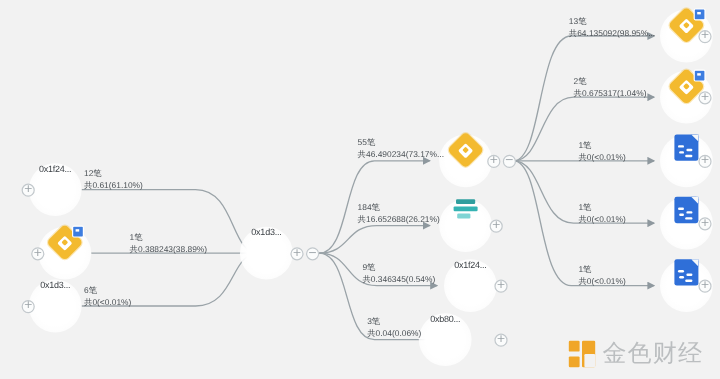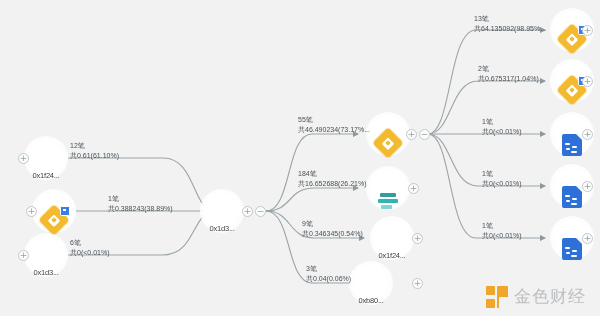--- a/index.html
+++ b/index.html
@@ -13,21 +13,21 @@
   #canvas{position:absolute;inset:0;width:600px;height:316px;}
   .edge-path{fill:none;stroke:#9aa3a8;stroke-width:1.1;}
   .arrow-head{fill:#8e989e;}
 
   
   .node{
     position:absolute;
     width:44px;height:44px;
     border-radius:50%;
     background:radial-gradient(circle at 50% 50%, #ffffff 52%, rgba(255,255,255,0.85) 70%, rgba(255,255,255,0) 100%);
-    display:flex;align-items:flex-end;justify-content:center;
+    display:flex;align-items:flex-start;justify-content:center;
     font-size:7.5px;color:#3a3f44;
     letter-spacing:-0.2px;
     white-space:nowrap;
   }
   .node .addr{transform:translateY(0px);}
 
   
   .pip{
     position:absolute;
     width:11px;height:11px;border-radius:50%;
@@ -107,21 +107,21 @@
   
   .watermark{
     position:absolute;right:14px;bottom:8px;
     display:flex;align-items:center;gap:6px;opacity:.95;
   }
   .wm-mark{position:relative;width:22px;height:22px;}
   .wm-mark .b1{position:absolute;left:0;top:0;width:9px;height:9px;background:#f0a21e;border-radius:1px;}
   .wm-mark .b2{position:absolute;left:11px;top:0;width:11px;height:22px;background:#f0a21e;border-radius:1px;}
   .wm-mark .b3{position:absolute;left:0;top:13px;width:9px;height:9px;background:#f0a21e;border-radius:1px;}
   .wm-mark .cut{position:absolute;left:13px;top:11px;width:9px;height:11px;background:#f2f2f2;border-radius:1px;}
-  .wm-text{font-size:17px;color:#b9bcbe;letter-spacing:1px;font-family:Liberation Sans, sans-serif;}
+  .wm-text{font-size:20px;color:#b9bcbe;letter-spacing:1px;font-family:Liberation Sans, sans-serif;}
 </style>
 </head>
 <body>
 
 <svg id="canvas" viewBox="0 0 600 316">
   <defs>
     <marker id="ah" markerWidth="6" markerHeight="6" refX="5" refY="3" orient="auto">
       <path class="arrow-head" d="M0,0 L6,3 L0,6 Z"></path>
     </marker>
   </defs>

